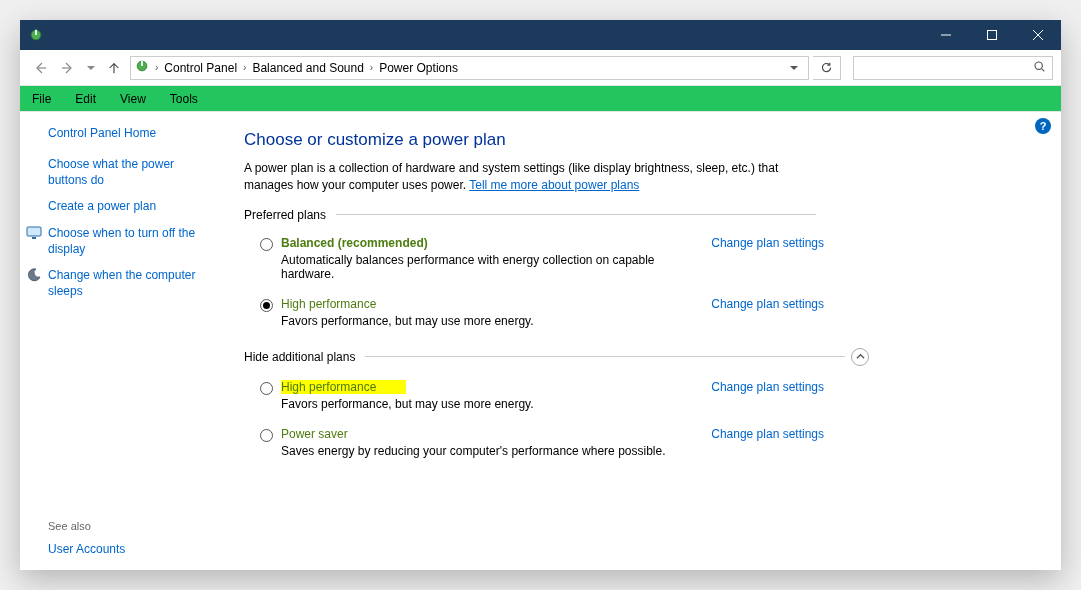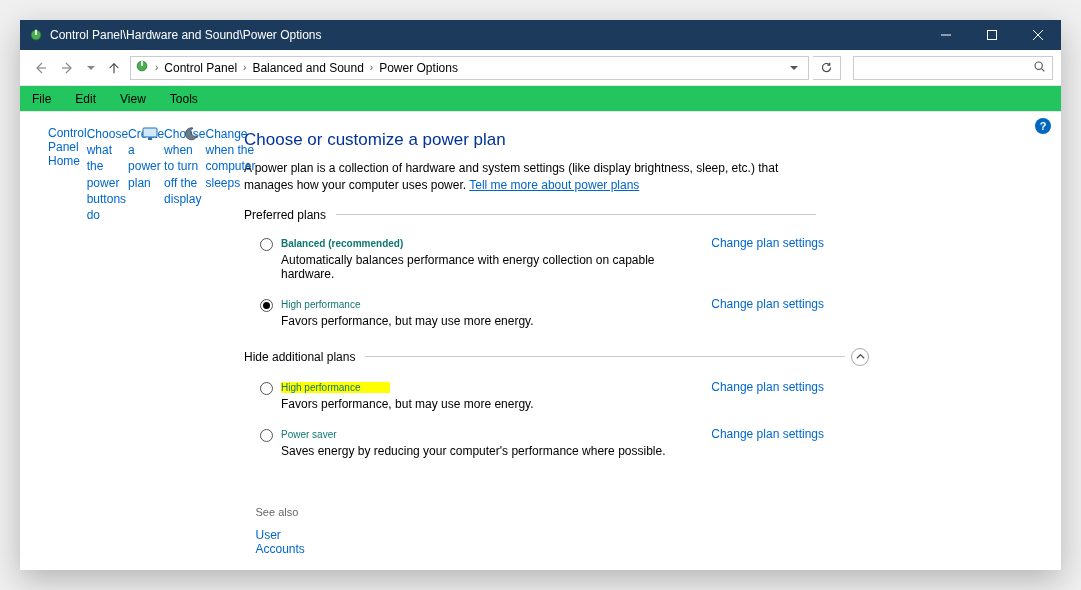--- a/index.html
+++ b/index.html
@@ -143,21 +143,21 @@
     display: flex;
     align-items: center;
     justify-content: center;
   }
   
   .sidebar {
     width: 210px;
     padding: 14px 18px 14px 28px;
     font-size: 12px;
     display: flex;
-    flex-direction: row;
+    flex-direction: column;
   }
   .sidebar .cp-home { color: #0066cc; margin-bottom: 16px; }
   .sidebar .side-link {
     color: #0066cc;
     margin-bottom: 10px;
     line-height: 1.35;
     position: relative;
   }
   .sidebar .side-link .side-icon {
     position: absolute;
@@ -228,21 +228,21 @@
   }
   .plan .radio.checked::after {
     content: "";
     position: absolute;
     top: 2px; left: 2px;
     width: 7px; height: 7px;
     border-radius: 50%;
     background: #000;
   }
   .plan .plan-body { flex: 1; }
-  .plan .plan-name { font-size: 10px; color: #0f766e; }
+  .plan .plan-name { font-size: 12px; color: #4d7c0f; }
   .plan .plan-name.bold { font-weight: 600; }
   .plan .plan-name.highlight {
     background: #ffff00;
     padding-right: 30px;
   }
   .plan .plan-sub {
     font-size: 12px;
     color: #000;
     margin-top: 3px;
   }
@@ -258,21 +258,20 @@
 
 <div class="window">
 
   <div class="titlebar">
     <span class="app-icon">
       <svg width="14" height="14" viewBox="0 0 16 16">
         <circle cx="8" cy="8" r="5.5" fill="#4caf50" stroke="#2e7d32" stroke-width="1"></circle>
         <rect x="7" y="2" width="2" height="6" fill="#fff"></rect>
       </svg>
     </span>
-    <span class="title-text">Control Panel\Hardware and Sound\Power Options</span>
     <span class="spacer"></span>
     <div class="win-btn">
       <svg width="10" height="10">
           <line x1="0" y1="5" x2="10" y2="5" stroke-width="1"></line>
         </svg>
     </div>
     <div class="win-btn">
       <svg width="10" height="10">
           <rect x="0.5" y="0.5" width="9" height="9" fill="none" stroke-width="1"></rect>
         </svg>

